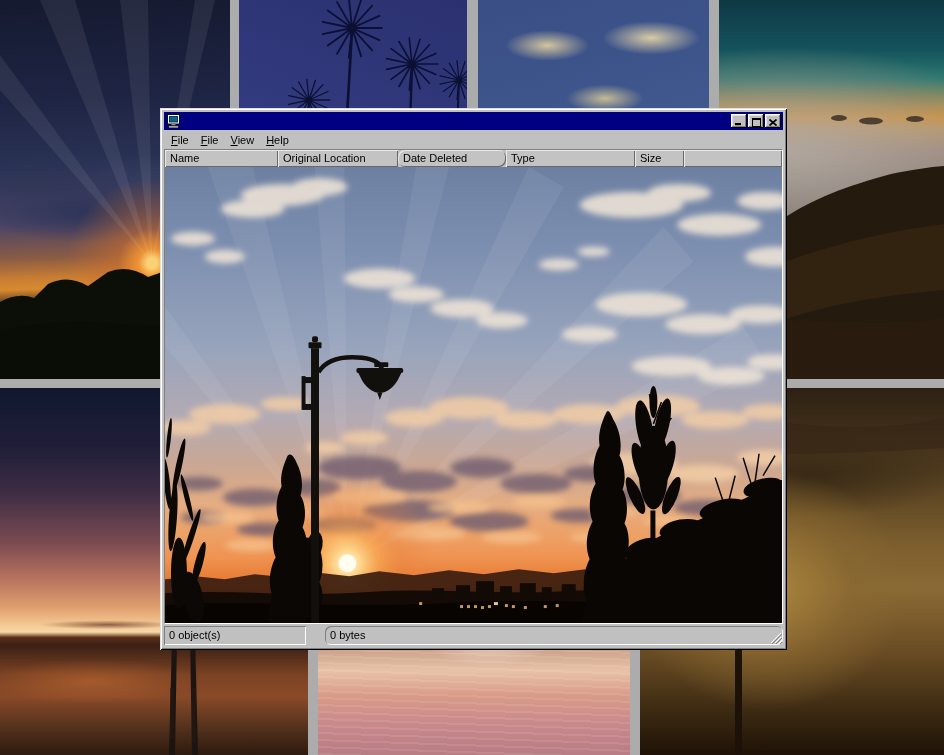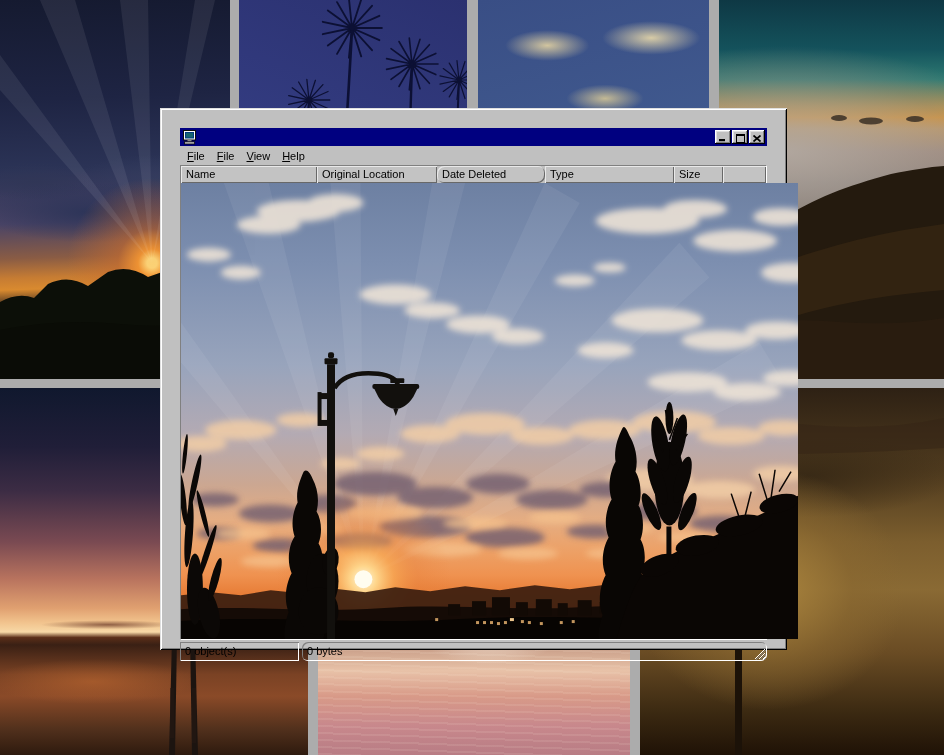--- a/index.html
+++ b/index.html
@@ -59,21 +59,21 @@
   .t-golden{left:640px;top:388px;width:304px;height:367px;
     background:
       radial-gradient(ellipse 58% 42% at 42% 55%, rgba(172,134,62,.95), rgba(138,104,48,.6) 48%, rgba(90,66,32,0) 78%),
       radial-gradient(ellipse 70% 16% at 55% 24%, rgba(52,38,20,.85), rgba(52,38,20,0) 70%),
       linear-gradient(180deg,#2e2114 0%,#4e3a1e 22%,#7c5e2e 42%,#8a6a34 55%,#6a4c24 72%,#3c2a12 88%,#1f1206 100%);
   }
 
   
   .window{
     position:absolute;left:160px;top:108px;width:627px;height:542px;
-    background:#c0c0c0;padding:20px;box-sizing:border-box;
+    background:#c0c0c0;padding:4px;box-sizing:border-box;
     box-shadow: inset 1px 1px 0 #dfdfdf, inset -1px -1px 0 #000,
                 inset 2px 2px 0 #fff, inset -2px -2px 0 #808080;
   }
   .titlebar{height:18px;background:#000080;display:flex;align-items:center;
     padding:1px 2px;box-sizing:border-box;margin-bottom:1px;}
   .titlebar .app-icon{width:16px;height:15px;flex:0 0 auto;}
   .title-text{color:#fff;font-size:11px;font-weight:bold;flex:1 1 auto;padding-left:3px;}
   .tb-btn{width:16px;height:14px;background:#c0c0c0;flex:0 0 auto;
     display:flex;align-items:flex-end;justify-content:center;
     box-shadow: inset -1px -1px 0 #000, inset 1px 1px 0 #fff, inset -2px -2px 0 #808080, inset 2px 2px 0 #dfdfdf;}
@@ -84,30 +84,30 @@
 
   .menubar{height:18px;display:flex;align-items:center;padding-left:1px;}
   .menu-item{display:inline-block;font-size:11px;color:#000;padding:2px 6px;}
   .menu-item::first-letter{text-decoration:underline;}
 
   .listview{border:1px solid #808080;border-right-color:#fff;border-bottom-color:#fff;}
   .lv-header{height:17px;display:flex;background:#c0c0c0;}
   .hcell{box-sizing:border-box;height:17px;background:#c3c3c3;
     box-shadow: inset 1px 1px 0 #e9e9e9, inset -1px -1px 0 #686868;
     font-size:11px;color:#000;padding:2px 4px 0 5px;overflow:hidden;white-space:nowrap;}
-  .c0{width:136px;} .c1{width:120px;} .c2{width:108px;border-radius:7px;} .c3{width:129px;}
+  .c0{width:113px;} .c1{width:120px;} .c2{width:108px;border-radius:7px;} .c3{width:129px;}
   .c4{width:49px;padding-right:9px;} .c5{flex:1 1 auto;}
   .lv-body{position:relative;width:617px;height:456px;background:#101420;overflow:hidden;}
   .lv-body svg{display:block;}
 
   .statusbar{height:20px;margin-top:2px;display:flex;}
   .sb-panel{box-sizing:border-box;height:19px;
     box-shadow: inset 1px 1px 0 #808080, inset -1px -1px 0 #fff;
     font-size:11px;color:#000;padding:3px 0 0 5px;}
-  .sb-1{width:119px;margin-right:3px;}
+  .sb-1{width:142px;margin-right:19px;}
   .sb-2{flex:1 1 auto;position:relative;border-radius:6px;}
   .grip{position:absolute;right:1px;bottom:1px;width:13px;height:13px;cursor:nwse-resize;}
 </style>
 </head>
 <body>
 
 <div>
 
   <div class="tile t-rays">
     <svg width="230" height="379" viewBox="0 0 230 379">

